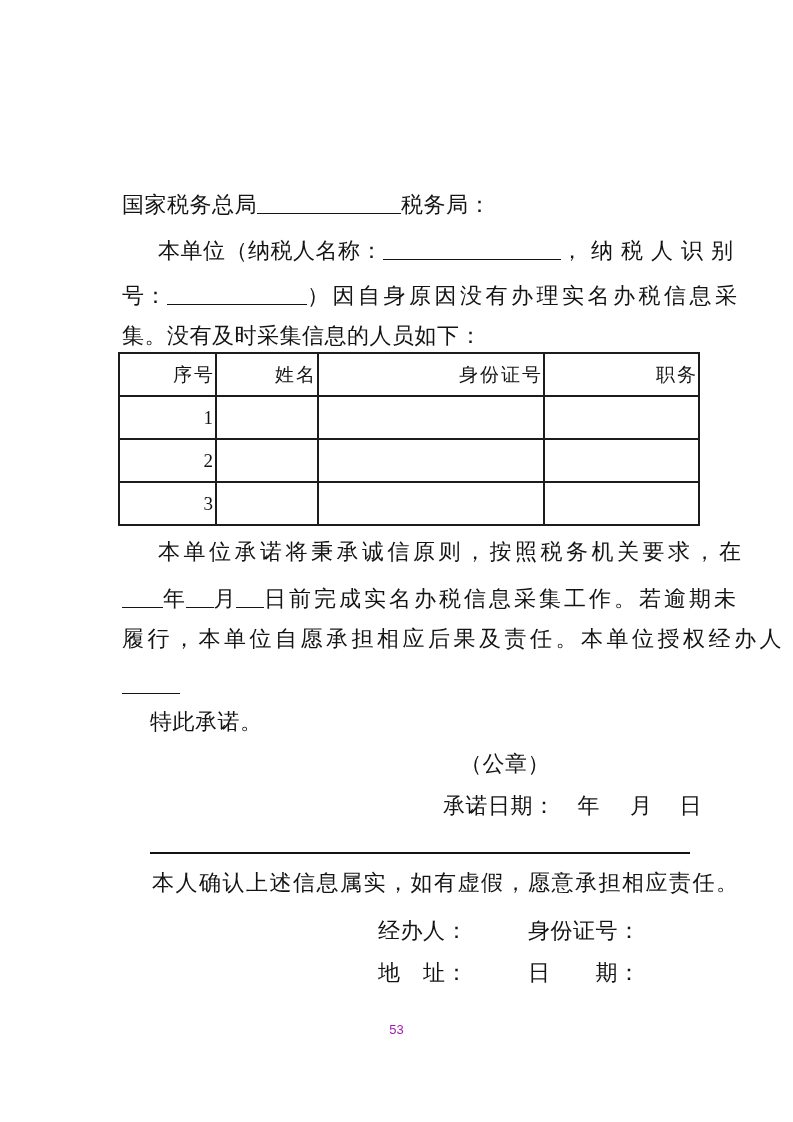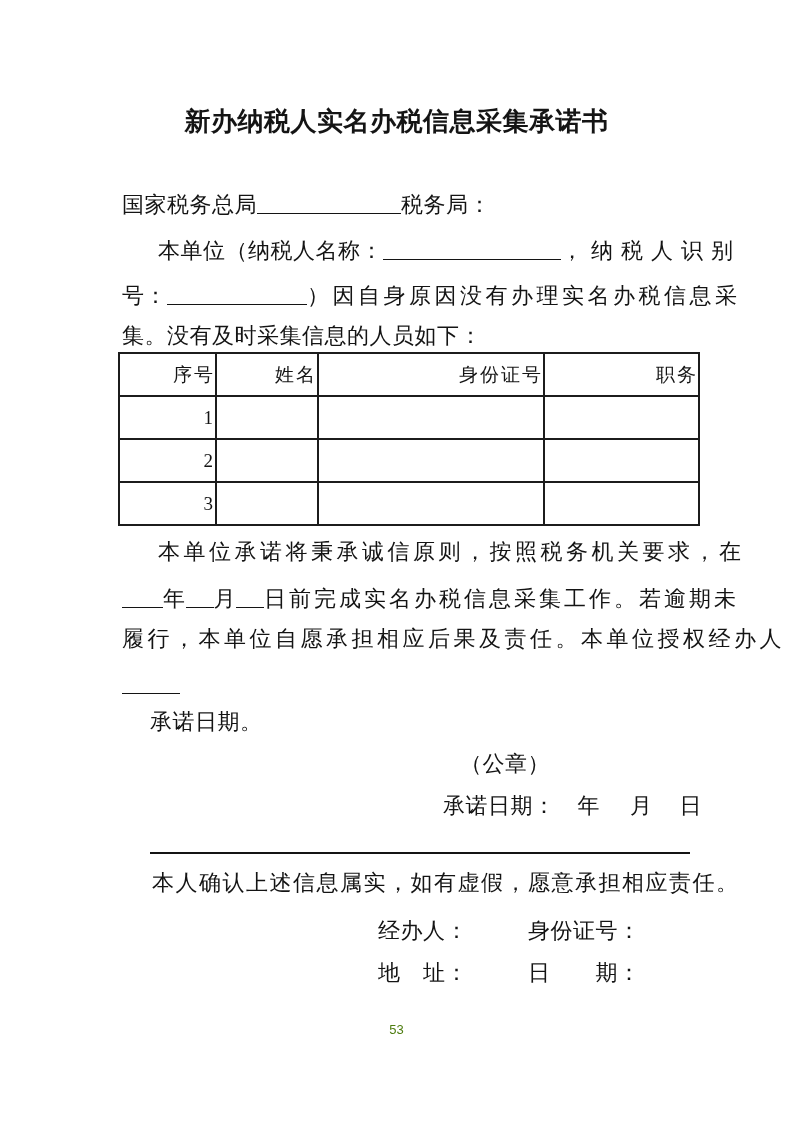--- a/index.html
+++ b/index.html
@@ -57,29 +57,28 @@
     position:absolute; left:28px; top:852px; width:540px;
     border-top:2.2px solid #141414; height:0;
   }
   .decl { padding-left:30px; letter-spacing:1.5px; }
   .sig-row { left:256px; }
   .sig-row .second { margin-left:60px; }
   .page-num {
     position:absolute; left:0; top:1022px; width:793px;
     text-align:center;
     font-family:"Liberation Sans","DejaVu Sans",sans-serif;
-    font-size:13px; color:#4d7c0f;
+    font-size:13px; color:#a21caf;
   }
 </style>
 </head>
 <body>
 
 <div class="page">
 
-  <div class="doc-title">新办纳税人实名办税信息采集承诺书</div>
 
   <div class="content">
 
     <div class="line" style="top:189px;"><span>国家税务总局</span><span class="blank w144"></span><span>税务局：</span></div>
 
     <div class="line indent" style="top:235px;"><span>本单位（纳税人名称：</span><span class="blank w178"></span><span class="tail-wide">，纳税人识别</span></div>
 
     <div class="line" style="top:280px;"><span>号：</span><span class="blank w140"></span><span class="stretch">）因自身原因没有办理实名办税信息采</span></div>
 
     <div class="line" style="top:323px;">集。没有及时采集信息的人员如下：</div>
@@ -114,21 +113,21 @@
       </table>
 
     <div class="line indent stretch" style="top:539px;">本单位承诺将秉承诚信原则，按照税务机关要求，在</div>
 
     <div class="line" style="top:583px;"><span class="blank w41"></span><span>年</span><span class="blank w28"></span><span>月</span><span class="blank w28"></span><span class="stretch3">日前完成实名办税信息采集工作。若逾期未</span></div>
 
     <div class="line stretch" style="top:626px;">履行，本单位自愿承担相应后果及责任。本单位授权经办人</div>
 
     <div class="line" style="top:669px;"><span class="blank w58"></span></div>
 
-    <div class="line" style="top:709px; padding-left:28px;">承诺日期。</div>
+    <div class="line" style="top:709px; padding-left:28px;">特此承诺。</div>
 
     <div class="line seal-line" style="top:751px;">（公章）</div>
 
     <div class="line date-line" style="top:793px;"><span>承诺日期：</span><span class="gap1">年</span><span class="gap2">月</span><span class="gap3">日</span></div>
 
     <div class="divider"></div>
 
     <div class="line decl" style="top:870px;">本人确认上述信息属实，如有虚假，愿意承担相应责任。</div>
 
     <div class="line sig-row" style="top:918px;"><span>经办人：</span><span class="second">身份证号：</span></div>

